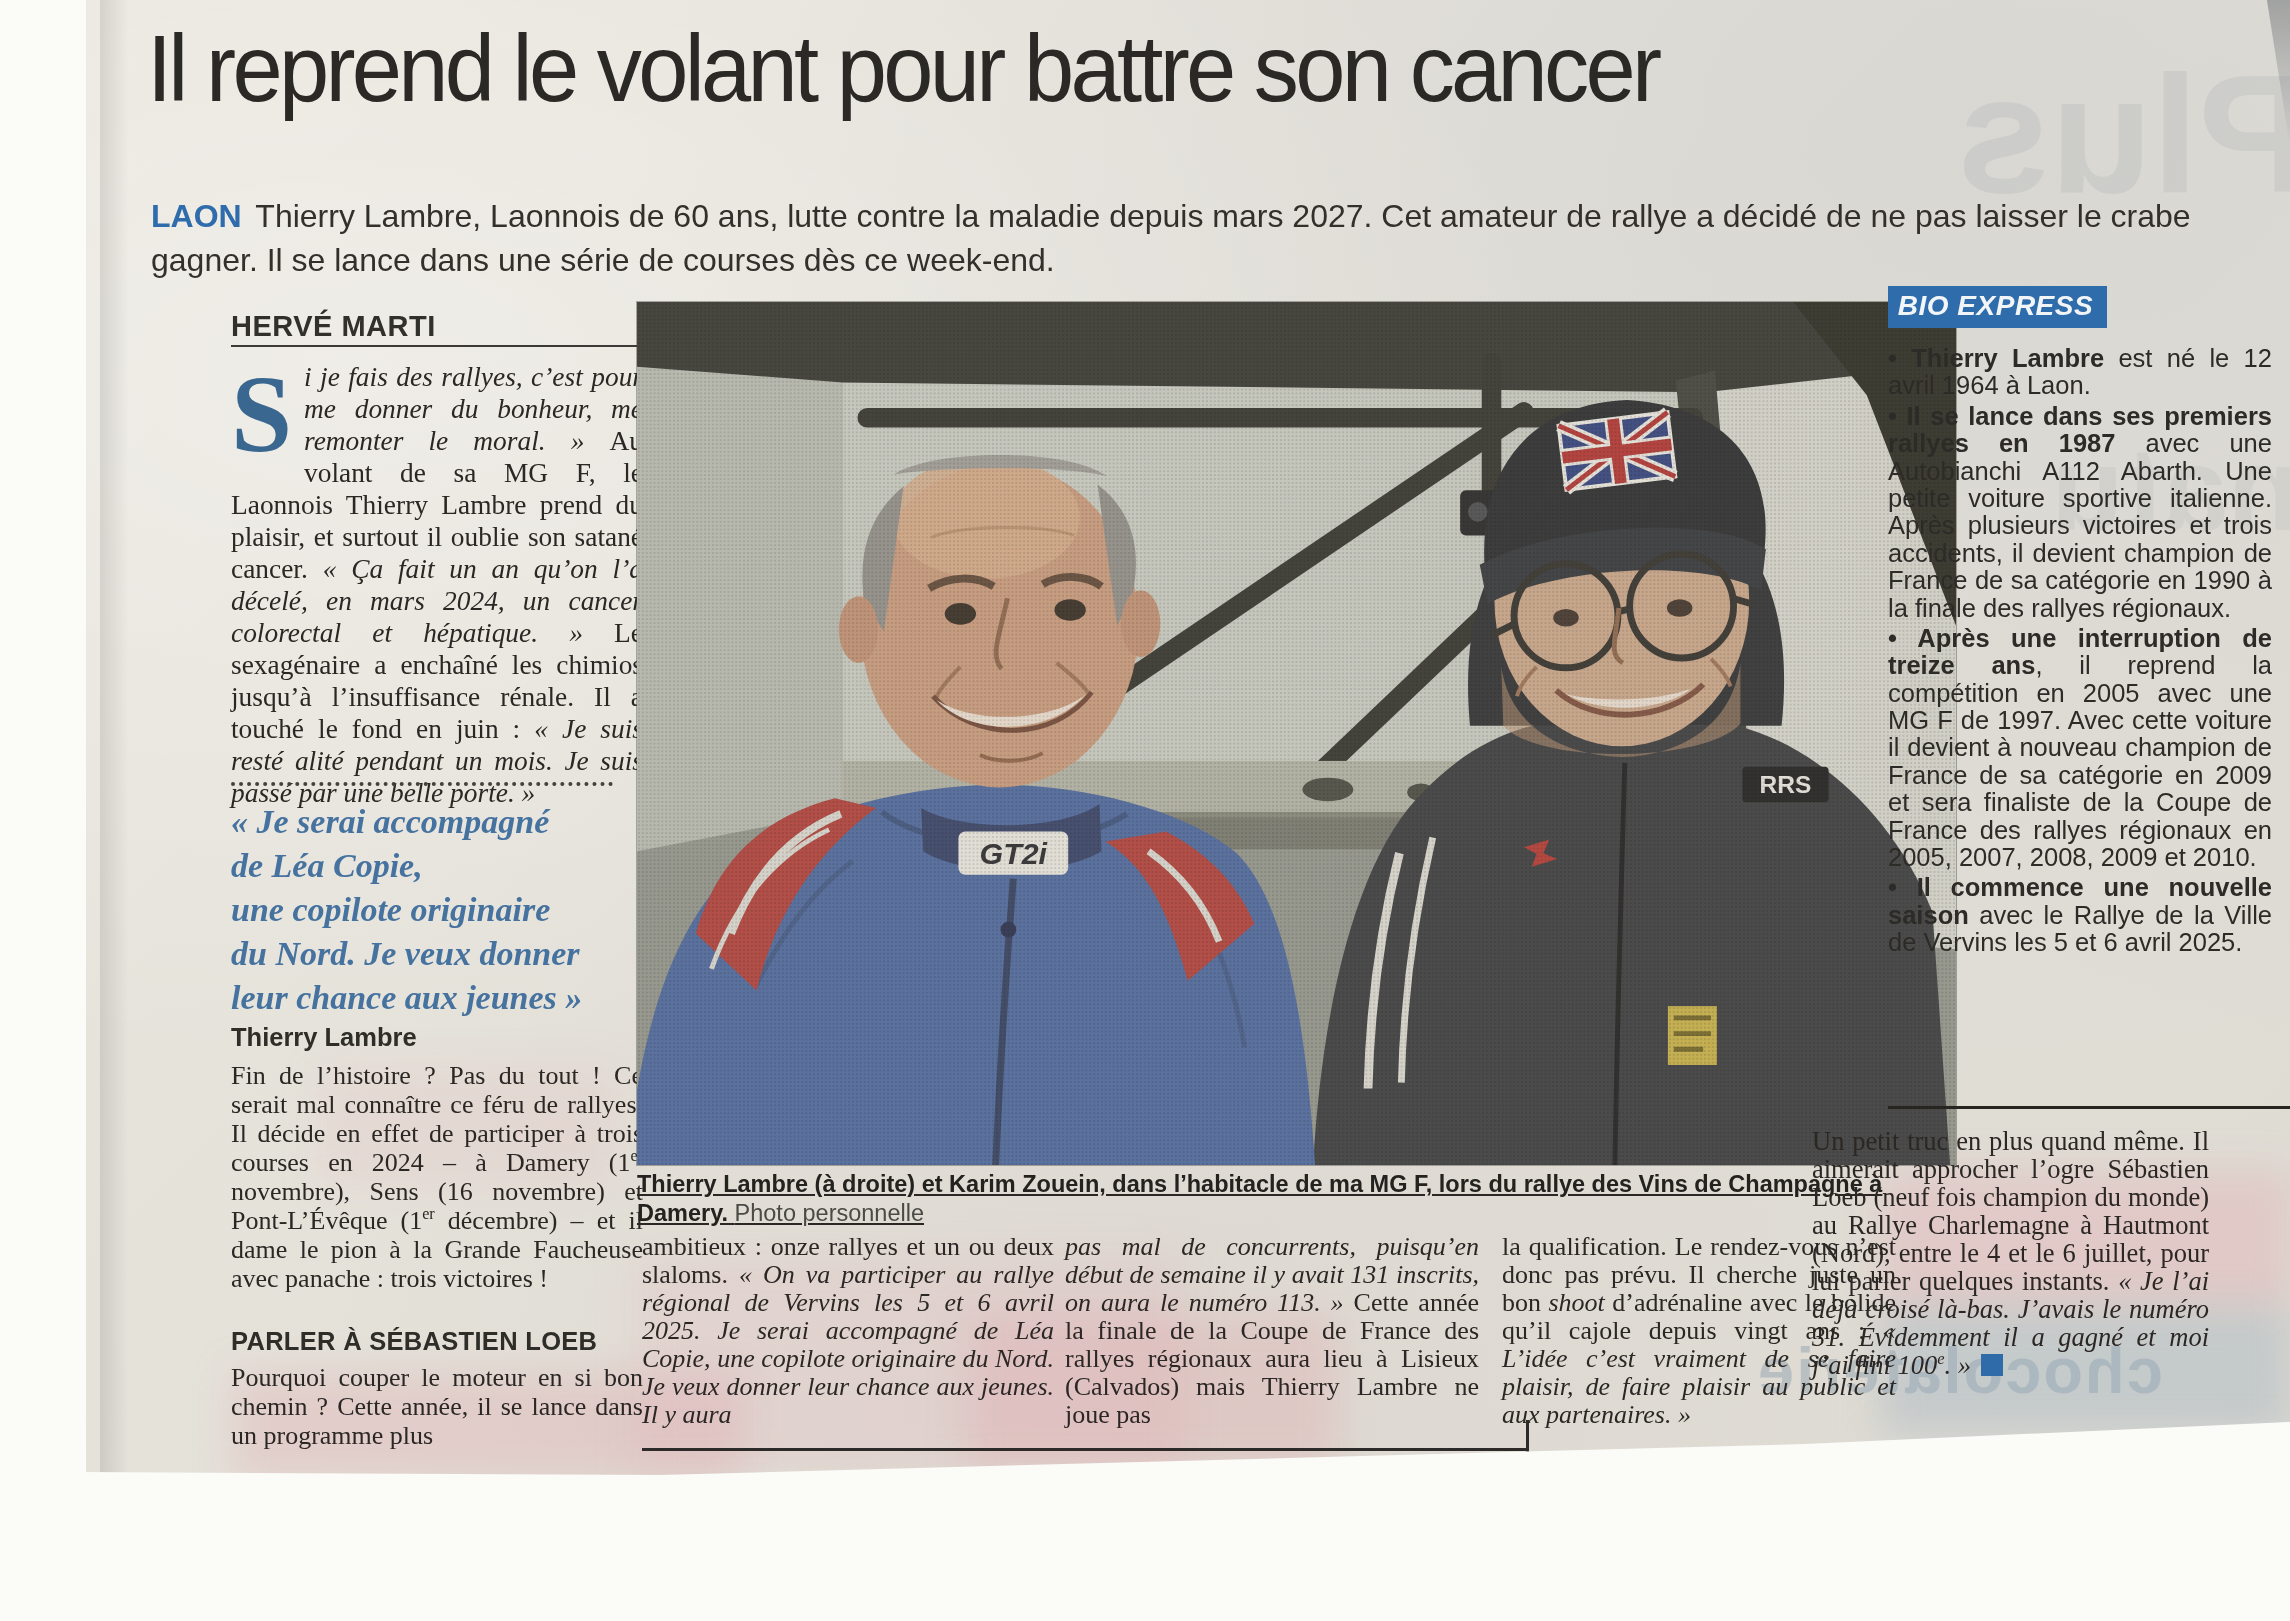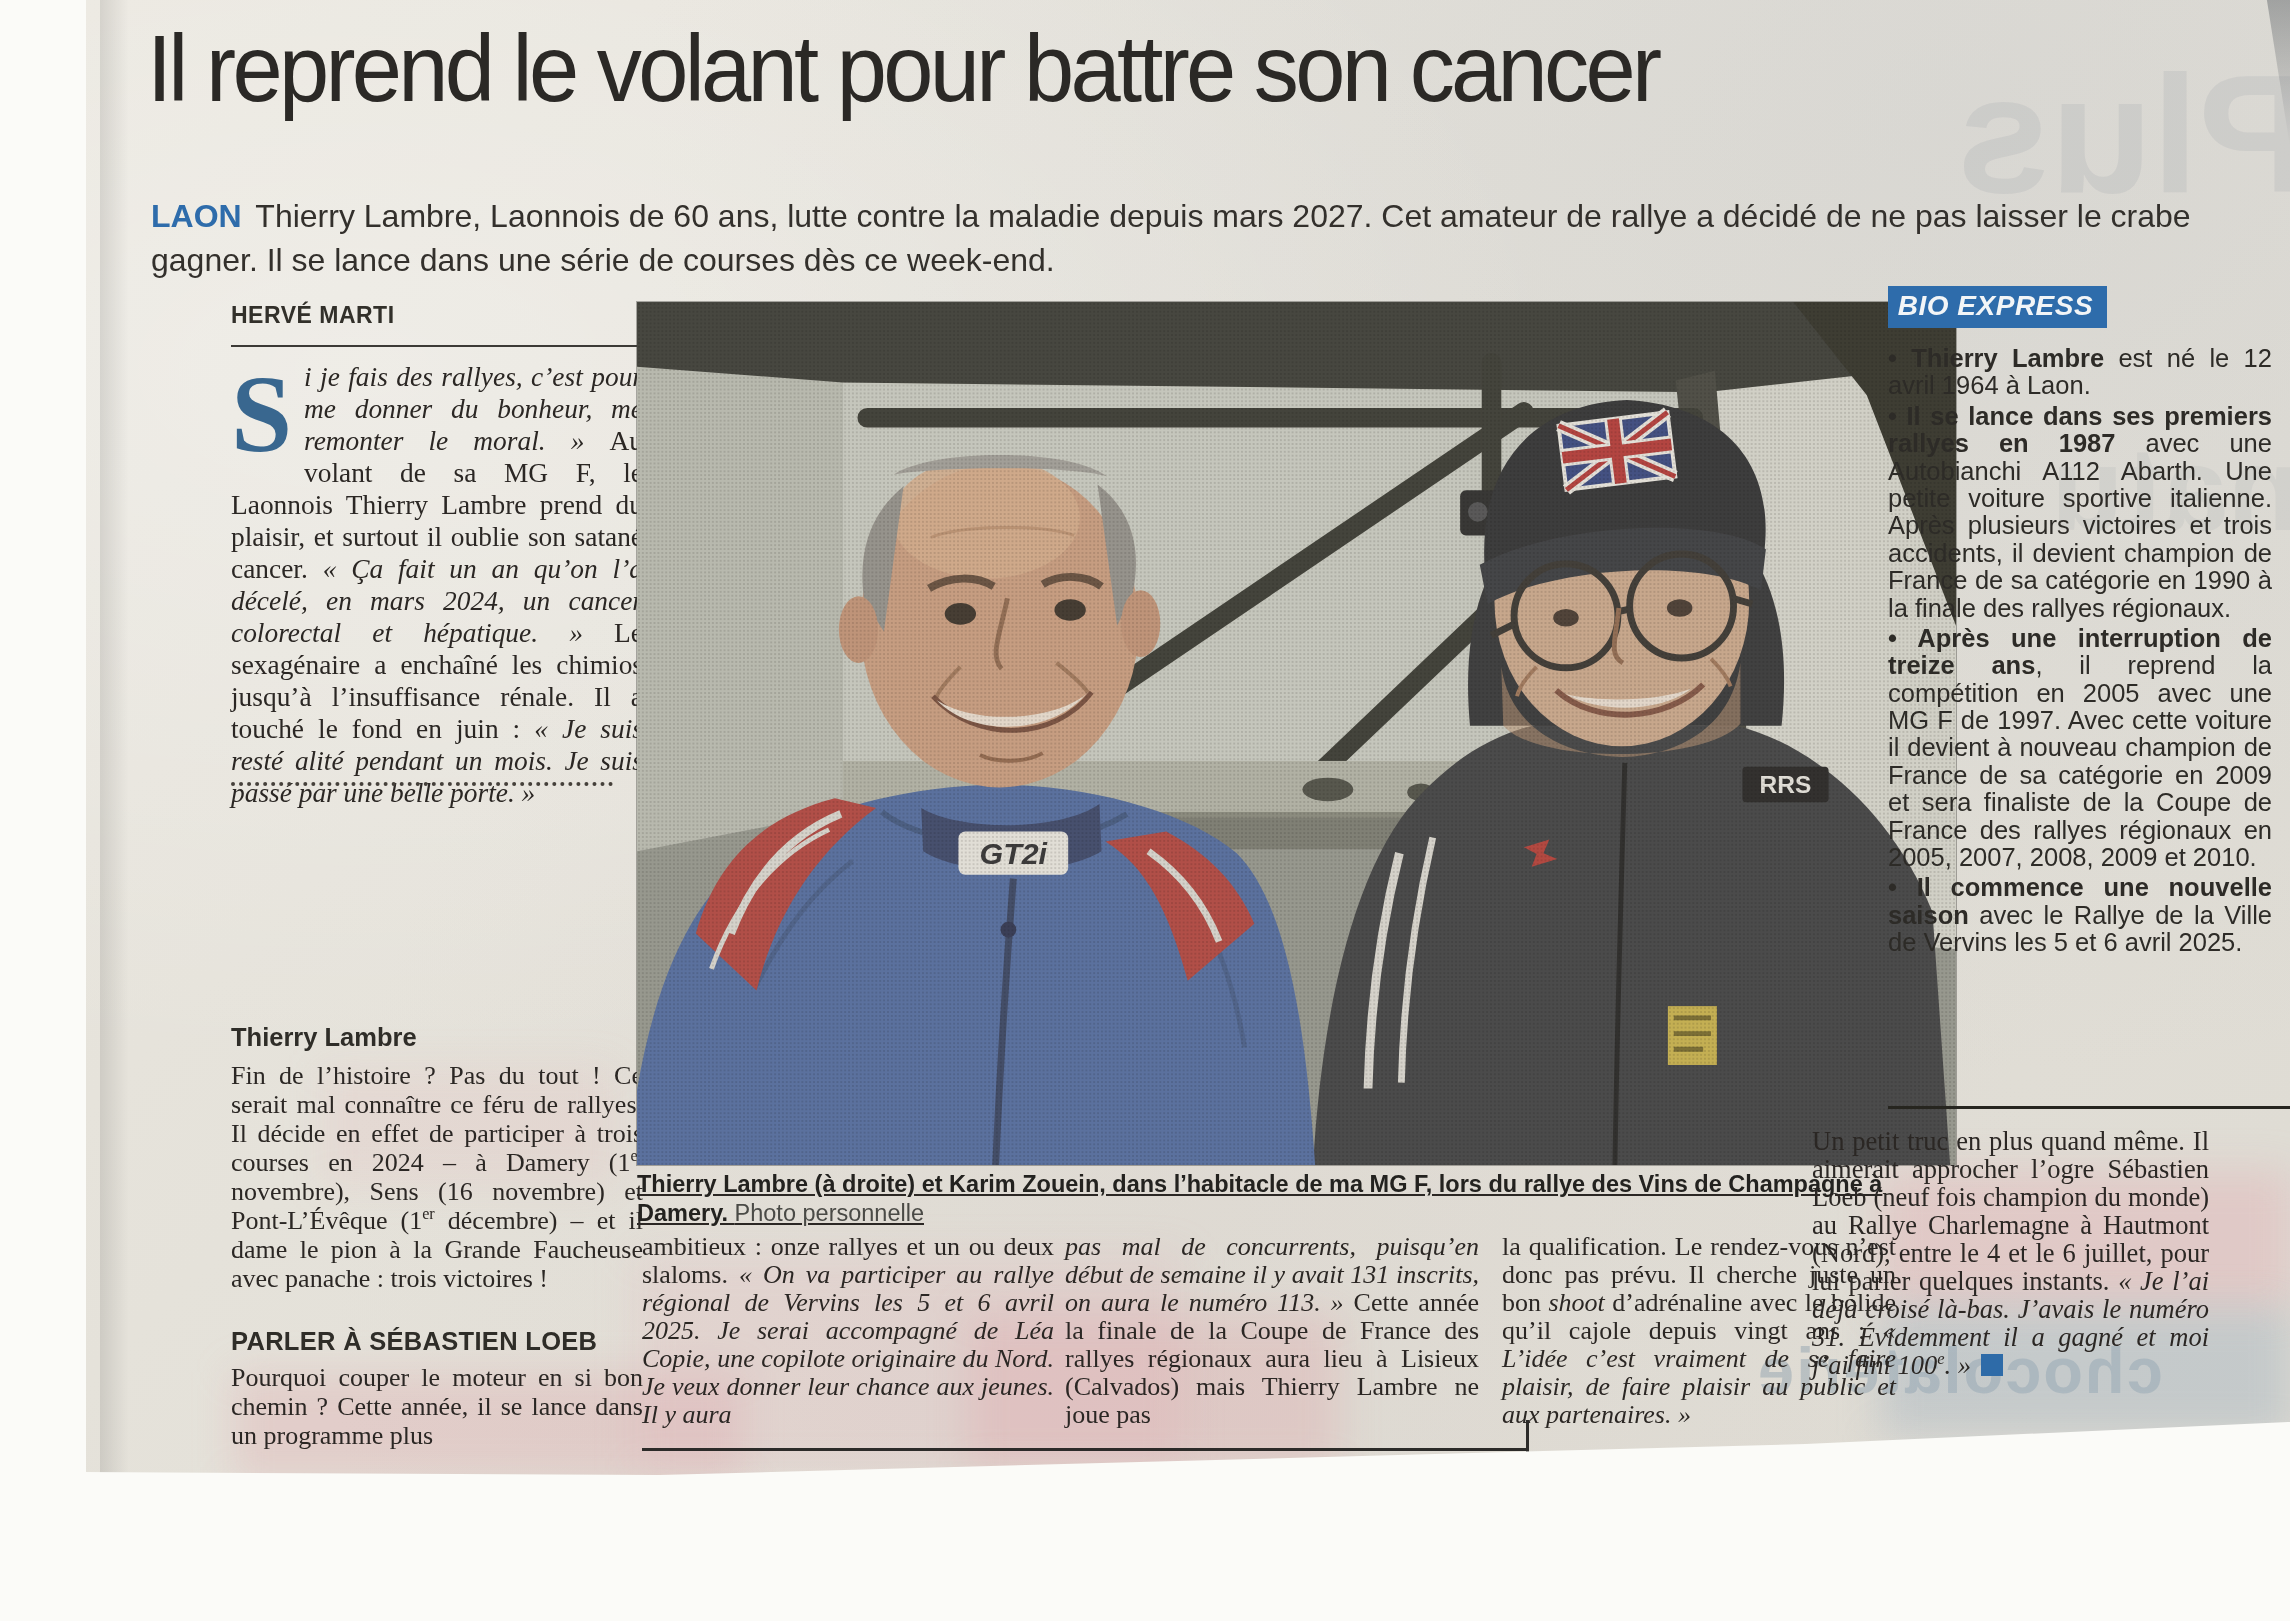--- a/index.html
+++ b/index.html
@@ -43,21 +43,21 @@
     font-family:"Liberation Sans",sans-serif;font-weight:400;
     font-size:95px;letter-spacing:-3.9px;color:#2b2926;
     transform:scaleX(.95);transform-origin:left top;
   }
   .kicker{position:absolute;left:65px;top:194px;width:2107px;margin:0;
     font-size:32px;line-height:44px;color:#33302c;}
   .kicker .loc{font-weight:700;color:#2e6cab;margin-right:13.7px;}
 
   
   .col1{position:absolute;left:145px;top:302px;width:412px;height:1157px;}
-  .byline{position:absolute;left:0;top:0;font-size:23px;font-weight:700;color:#32302a;letter-spacing:0.5px;}
+  .byline{position:absolute;left:0;top:8px;font-size:29px;font-weight:700;color:#32302a;letter-spacing:0.5px;}
   .byline-rule{position:absolute;left:0;top:43px;width:412px;height:2px;background:#3c3a36;}
   .serif{font-family:"Liberation Serif",serif;text-align:justify;margin:0;}
   .p1{position:absolute;left:0;top:59px;width:412px;font-size:27.4px;line-height:32px;}
   .dropcap{float:left;font:700 110px/.82 "Liberation Serif",serif;color:#39678f;margin:7.8px 11.8px 0 0;}
   .dotted-rule{position:absolute;left:0;top:480px;width:382px;border-top:4.9px dotted #45403a;}
   .pullquote{position:absolute;left:0;top:498px;width:412px;margin:0;
     font-family:"Liberation Serif",serif;font-style:italic;font-weight:700;
     font-size:34px;line-height:44px;color:#45729f;}
   .quote-attrib{position:absolute;left:0;top:721px;font-size:25.5px;font-weight:700;color:#2f2d28;}
   .p2{position:absolute;left:0;top:759px;width:412px;font-size:26px;line-height:29px;}
@@ -122,20 +122,21 @@
 
   <p class="kicker">
     <span class="loc">LAON</span><span>Thierry Lambre, Laonnois de 60 ans, lutte contre la maladie depuis mars 2027. Cet amateur de rallye a décidé de ne pas laisser le crabe gagner. Il se lance dans une série de courses dès ce week-end.</span>
   </p>
 
   <div class="col1">
     <div class="byline">HERVÉ MARTI</div>
     <div class="byline-rule"></div>
     <p class="serif p1"><span class="dropcap">S</span><span><span class="seg-i">i je fais des rallyes, c’est pour me donner du bonheur, me remonter le moral. » </span><span>Au volant de sa MG F, le Laonnois Thierry Lambre prend du plaisir, et surtout il oublie son satané cancer. </span><span class="seg-i">« Ça fait un an qu’on l’a décelé, en mars 2024, un cancer colorectal et hépatique. » </span><span>Le sexagénaire a enchaîné les chimios jusqu’à l’insuffisance rénale. Il a touché le fond en juin : </span><span class="seg-i">« Je suis resté alité pendant un mois. Je suis passé par une belle porte. »</span></span></p>
     <div class="dotted-rule"></div>
+    <p class="pullquote">« Je serai accompagné<br>de Léa Copie,<br>une copilote originaire<br>du Nord. Je veux donner<br>leur chance aux jeunes »</p>
     <div class="quote-attrib">Thierry Lambre</div>
     <p class="serif p2"><span>Fin de l’histoire ? Pas du tout ! Ce serait mal connaître ce féru de rallyes. Il décide en effet de participer à trois courses en 2024 – à Damery (1</span><span class="seg-sup">er</span><span> novembre), Sens (16 novembre) et Pont-L’Évêque (1</span><span class="seg-sup">er</span><span> décembre) – et il dame le pion à la Grande Faucheuse avec panache : trois victoires !</span></p>
     <h2 class="subheading">PARLER À SÉBASTIEN LOEB</h2>
     <p class="serif p3"><span>Pourquoi couper le moteur en si bon chemin ? Cette année, il se lance dans un programme plus</span></p>
   </div>
 
   <figure class="photo">
     <svg viewBox="0 0 1346 880" preserveAspectRatio="none">
 
       <rect width="1346" height="880" fill="#8f938c"></rect>

